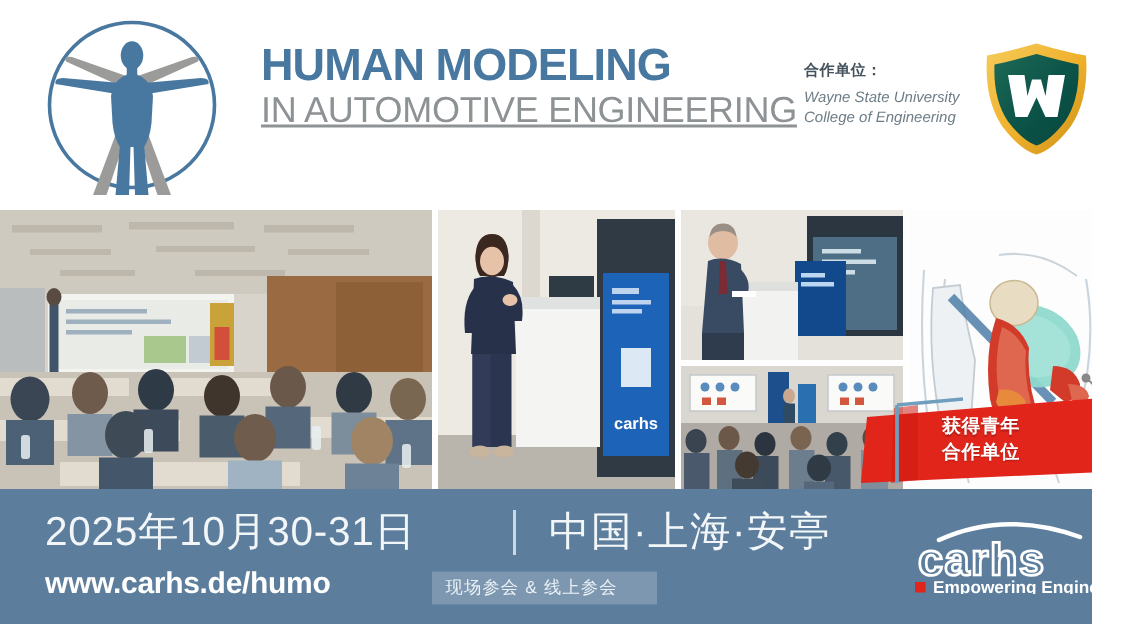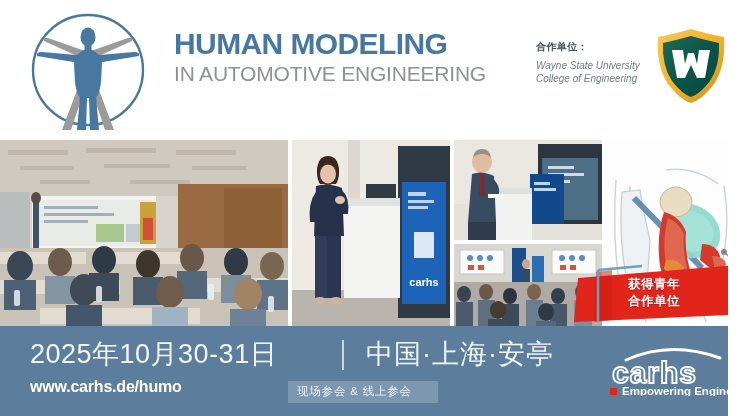--- a/index.html
+++ b/index.html
@@ -39,26 +39,27 @@
   }
   .title-line {
     font-weight: bold;
     font-size: 30px;
     line-height: 31px;
     letter-spacing: -0.6px;
     color: #4878A0;
     white-space: nowrap;
   }
   .subtitle-line {
-    font-size: 21px;
+    font-size: 24px;
     line-height: 26px;
     letter-spacing: -0.2px;
     color: #8D9295;
     white-space: nowrap;
     margin-top: 2px;
+    text-decoration: underline;
   }
 
   #partner-block {
     position: absolute;
     left: 536px; top: 40px;
     width: 120px;
   }
   #partner-label {
     font-size: 10px;
     font-weight: bold;
@@ -143,21 +144,21 @@
     left: 366px; top: 10px;
     color: #F2F6F9;
     font-size: 27px;
     letter-spacing: 1px;
     white-space: nowrap;
   }
   #url-text {
     position: absolute;
     left: 30px; top: 52px;
     color: #FFFFFF;
-    font-size: 16px;
+    font-size: 20px;
     font-weight: bold;
     letter-spacing: -0.2px;
     white-space: nowrap;
   }
   #mode-badge {
     position: absolute;
     left: 288px; top: 55px;
     padding: 3px 26px 4px 9px;
     background: rgba(255,255,255,0.20);
     color: #EAF1F6;

